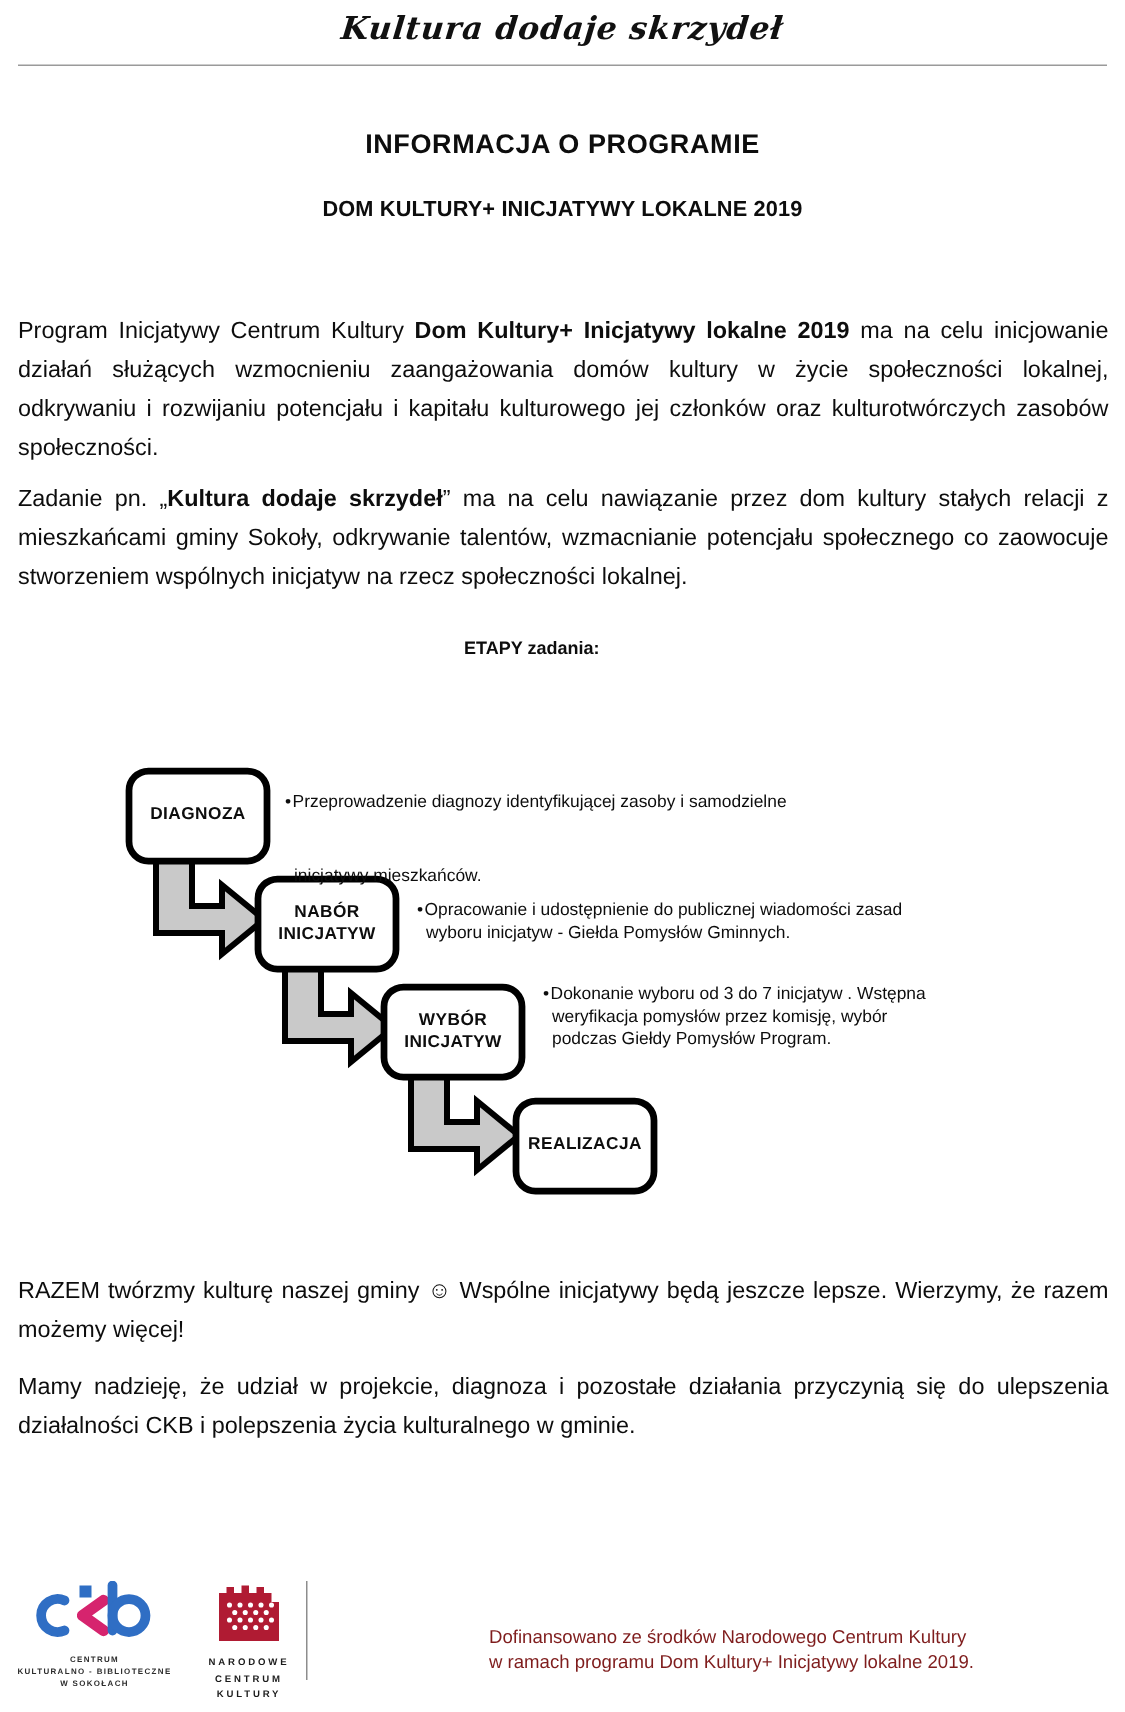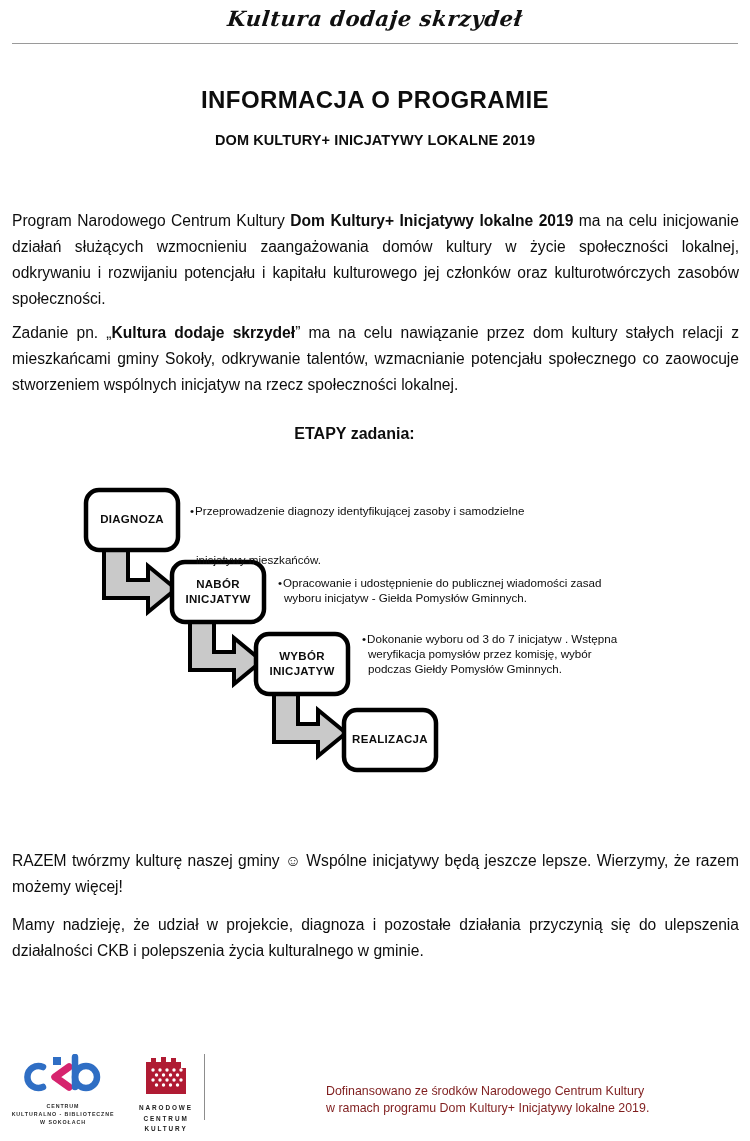--- a/index.html
+++ b/index.html
@@ -40,21 +40,21 @@
     background: #9a9a9a;
   }
 
   
   .title-main {
     position: absolute;
     top: 86px;
     left: 0;
     width: 750px;
     text-align: center;
-    font-size: 24px;
+    font-size: 18px;
     font-weight: 700;
     letter-spacing: 0.4px;
   }
   .title-sub {
     position: absolute;
     top: 132px;
     left: 0;
     width: 750px;
     text-align: center;
     font-size: 14.5px;
@@ -75,28 +75,28 @@
   .para b { font-weight: 700; }
   #para1 { top: 208px; }
   #para2 { top: 320px; }
 
   .etapy-title {
     position: absolute;
     top: 425px;
     left: 0;
     width: 709px;
     text-align: center;
-    font-size: 16px;
+    font-size: 12px;
     font-weight: 700;
   }
 
   
   .flow {
     position: absolute;
-    top: 468px;
+    top: 492px;
     left: 0;
     width: 750px;
     height: 320px;
   }
   .flow-svg {
     position: absolute;
     top: 0; left: 0;
   }
   .fbox-label {
     position: absolute;
@@ -192,21 +192,21 @@
 </head>
 <body>
 
 <div class="header-script">Kultura dodaje skrzydeł</div>
 <div class="header-rule"></div>
 
 <div class="title-main">INFORMACJA O PROGRAMIE</div>
 <div class="title-sub">DOM KULTURY+ INICJATYWY LOKALNE 2019</div>
 
 <div class="para" id="para1">
-  <span>Program Narodowego Centrum Kultury </span><b>Dom Kultury+ Inicjatywy lokalne 2019</b><span> ma na celu inicjowanie działań służących wzmocnieniu zaangażowania domów kultury w życie społeczności lokalnej, odkrywaniu i rozwijaniu potencjału i kapitału kulturowego jej członków oraz kulturotwórczych zasobów społeczności.</span>
+  <span>Program Inicjatywy Centrum Kultury </span><b>Dom Kultury+ Inicjatywy lokalne 2019</b><span> ma na celu inicjowanie działań służących wzmocnieniu zaangażowania domów kultury w życie społeczności lokalnej, odkrywaniu i rozwijaniu potencjału i kapitału kulturowego jej członków oraz kulturotwórczych zasobów społeczności.</span>
 </div>
 
 <div class="para" id="para2">
   <span>Zadanie pn. „</span><b>Kultura dodaje skrzydeł</b><span>” ma na celu nawiązanie przez dom kultury stałych relacji z mieszkańcami gminy Sokoły, odkrywanie talentów, wzmacnianie potencjału społecznego co zaowocuje stworzeniem wspólnych inicjatyw na rzecz społeczności lokalnej.</span>
 </div>
 
 <div class="etapy-title">ETAPY zadania:</div>
 
 <div class="flow">
   <svg class="flow-svg" width="750" height="320" viewBox="0 0 750 320">
@@ -246,21 +246,21 @@
   </div>
 
   <div class="fnote" style="left:278px; top:107px; width:420px;">
     <div><span class="bullet">•</span><span>Opracowanie i udostępnienie do publicznej wiadomości zasad</span></div>
     <div style="padding-left:6px;">wyboru inicjatyw  - Giełda Pomysłów Gminnych.</div>
   </div>
 
   <div class="fnote" style="left:362px; top:163px; width:330px;">
     <div><span class="bullet">•</span><span>Dokonanie wyboru od 3 do 7 inicjatyw . Wstępna</span></div>
     <div style="padding-left:6px;">weryfikacja pomysłów przez komisję, wybór</div>
-    <div style="padding-left:6px;">podczas Giełdy Pomysłów Gminnych.</div>
+    <div style="padding-left:6px;">podczas Giełdy Pomysłów Program.</div>
   </div>
 </div>
 
 <div class="para" id="para3">RAZEM twórzmy kulturę naszej gminy ☺ Wspólne inicjatywy będą jeszcze lepsze. Wierzymy, że razem możemy więcej!</div>
 <div class="para" id="para4">Mamy nadzieję, że udział w projekcie, diagnoza i pozostałe działania przyczynią się do ulepszenia działalności CKB i polepszenia życia kulturalnego w gminie.</div>
 
 <div class="footer">
 
   <div class="logo-ckb">
     <svg width="100" height="42" viewBox="0 0 100 42">

